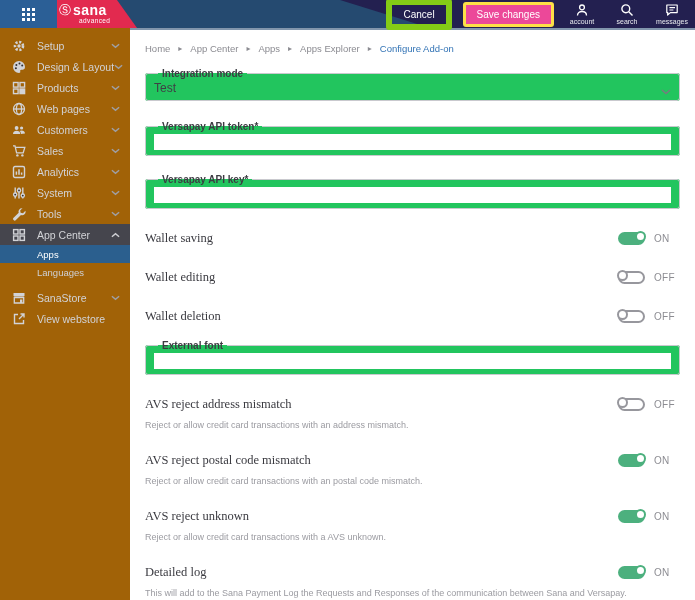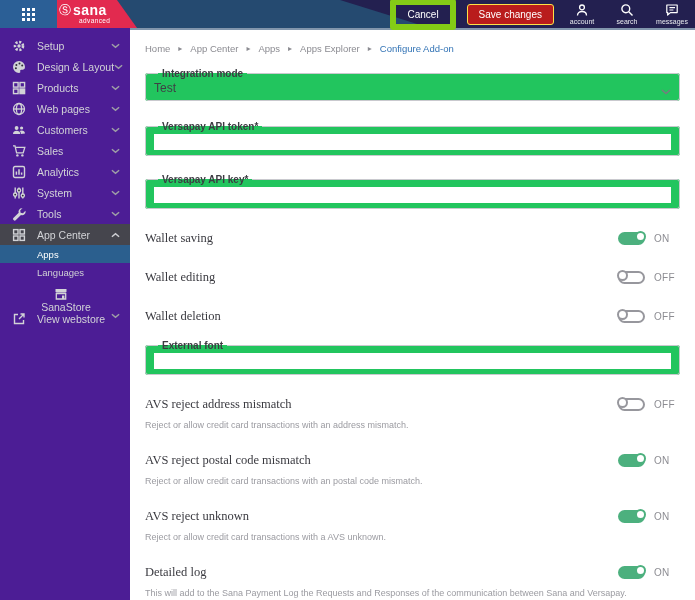--- a/index.html
+++ b/index.html
@@ -14,39 +14,39 @@
                 display:flex; align-items:center; justify-content:center; cursor:pointer; z-index:3;}
   .logo-ribbon { position:absolute; left:57px; top:0; height:28px; width:84px; background:#e22a4f;
                  clip-path:polygon(0 0,60px 0,80px 100%,0 100%); z-index:2; color:#fff; }
   .logo-inner { position:absolute; left:2px; top:3px; display:flex; align-items:flex-start; }
   .logo-s { font-size:12px; line-height:14px; margin-right:2px; }
   .logo-word { font-size:14px; font-weight:bold; letter-spacing:.5px; line-height:14px; }
   .logo-sub { position:absolute; left:22px; top:17px; font-size:6.5px; letter-spacing:.4px; }
   .header-actions { position:absolute; right:6px; top:0; height:28px; display:flex; align-items:center; gap:11px; z-index:4; }
   .btn { font-family:inherit; font-size:10px; border-radius:3px; padding:4px 11px; cursor:pointer; }
   .btn-cancel { background:transparent; border:6px solid #84cc16; color:#fff; }
-  .btn-save { background:#b91c1c; border:1px solid #fde047; color:#fff;text-align:right; }
+  .btn-save { background:#ec4899; border:3px solid #fde047; color:#fff;text-align:right; }
   .icon-group { display:flex; flex-direction:column; align-items:center; cursor:pointer; width:34px; }
   .icon-group .lbl { font-size:7px; color:#e9ebef; margin-top:1px; }
 
   
   .shell { display:flex; height:572px; }
 
   
-  .sidebar { width:130px; background:#4c1d95; flex:none; padding-top:7px; }
+  .sidebar { width:130px; background:#a16207; flex:none; padding-top:7px; }
   .s-item { display:flex; align-items:center; height:21px; padding:0 10px 0 12px;
             color:#d2d3d7; font-size:10.5px; cursor:pointer; white-space:nowrap; }
   .s-item .icn { width:14px; height:14px; margin-right:11px; flex:none; }
   .s-item .chev { margin-left:auto; flex:none; }
   .chev-up { transform:rotate(180deg); }
   .s-item.active { background:#45454d; }
   .s-sub { display:flex; align-items:center; height:18px; padding-left:37px;
            color:#cfd0d5; font-size:9.5px; cursor:pointer; }
   .s-sub.selected { background:#2b5f8e; color:#fff; }
-  .mt6 { margin-top:6px;flex-direction:column; }
+  .mt6 { margin-top:6px; }
 
   
   .content { flex:1; border-top:2px solid #8296ac; padding:13px 15px 0 15px; background:#fff; }
 
   .breadcrumb { display:flex; align-items:center; font-size:9.5px; color:#8b8b91; margin-bottom:14px; }
   .breadcrumb .bc-item { cursor:pointer; }
   .breadcrumb .sep { font-size:8px; margin:0 8px; color:#8b8b91; }
   .breadcrumb .current { color:#3273b5; }
 
   fieldset.mfield { border:1px solid #c9c9ce; border-radius:3px; padding:0 8px 5px 8px; width:100%; background:#22c55e; }

